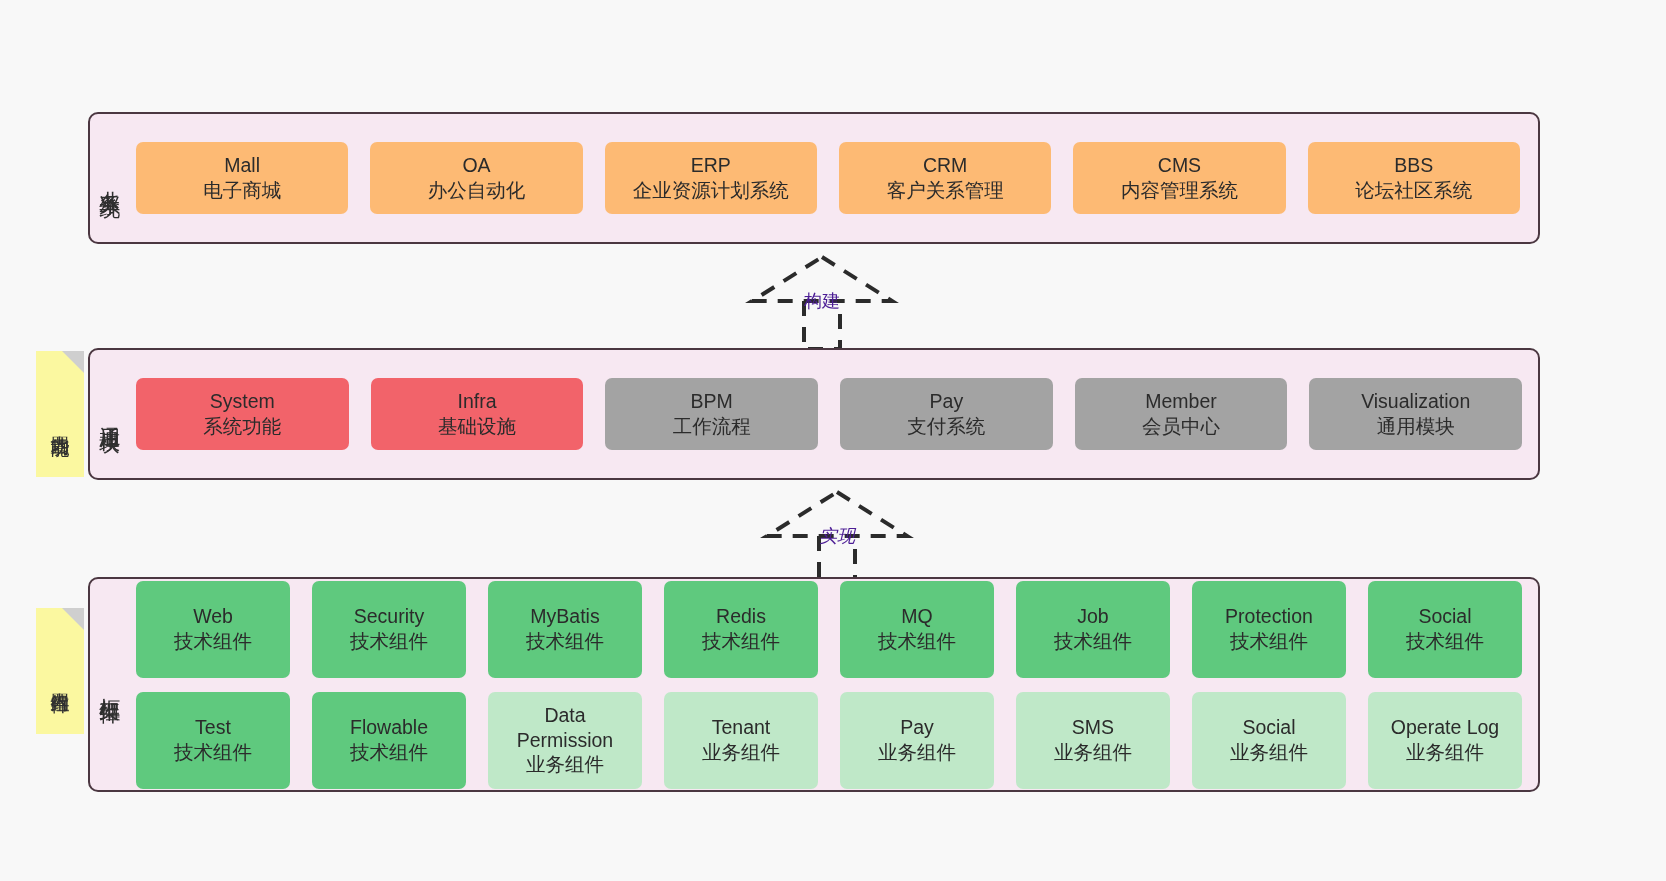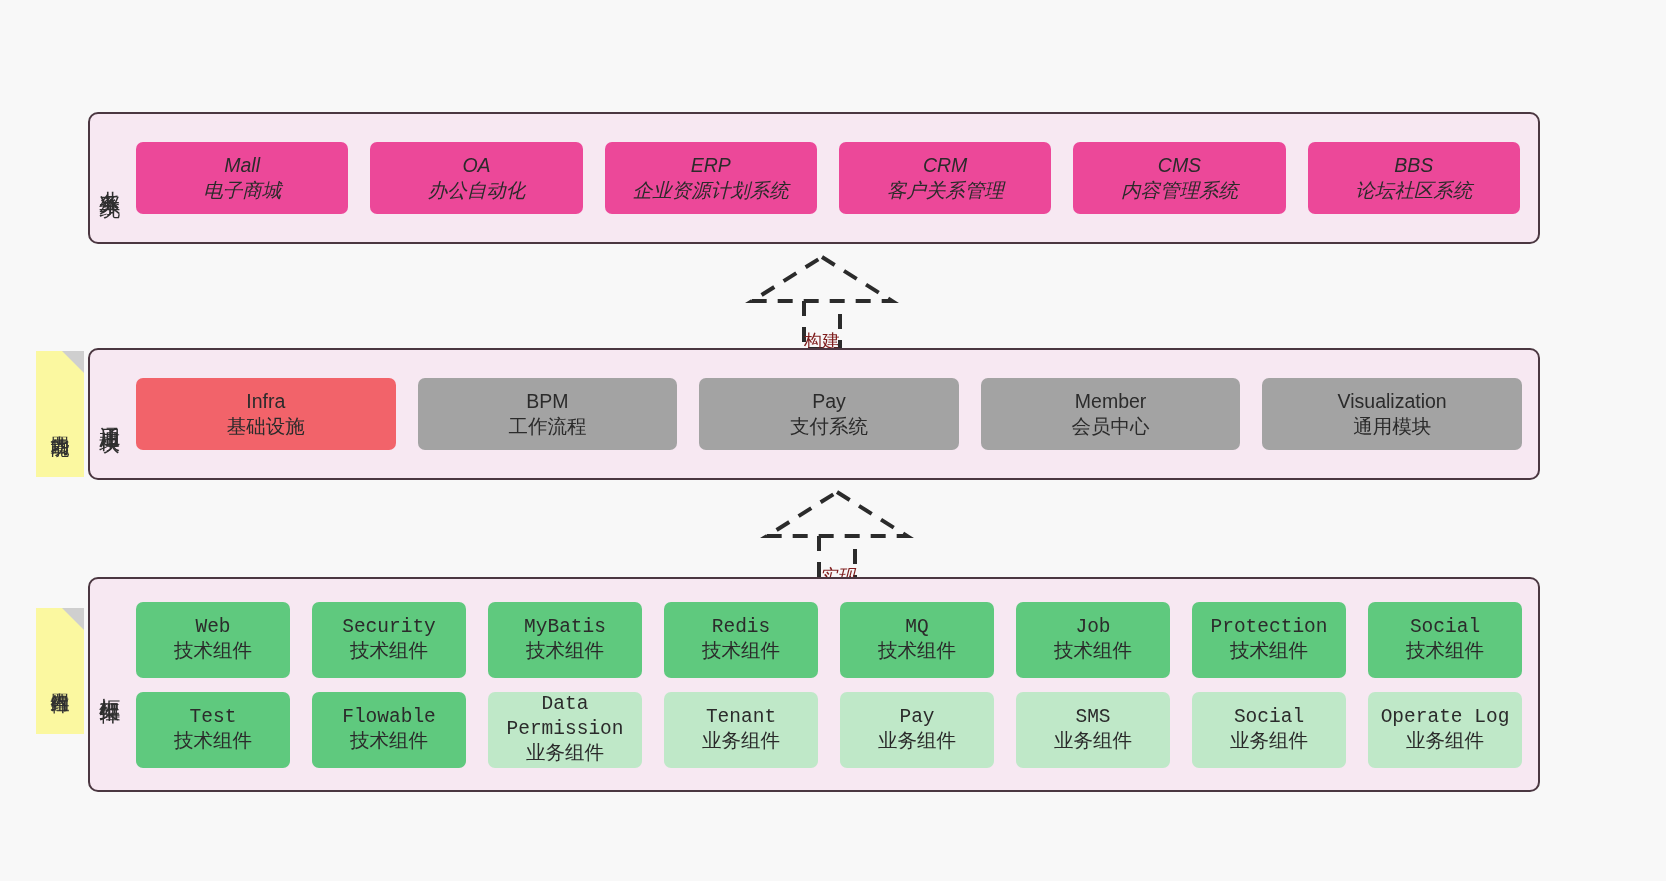--- a/index.html
+++ b/index.html
@@ -76,36 +76,36 @@
     color: #2b2b2b;
     padding: 4px 6px;
     box-sizing: border-box;
     user-select: none;
   }
   .cell .en { white-space: nowrap; }
   .cell .cn { white-space: nowrap; }
   .cell.wrap .en { white-space: normal; }
 
   
-  .c-blue      { background: #ec4899; font-style: italic; }
+  .c-blue      { background: #fdba74; }
   .c-red       { background: #f2636a; }
   .c-pink      { background: #a3a3a3; }
   .c-green     { background: #5fc97e; }
   .c-lgreen    { background: #bfe8c8; }
 
   
   #layer-business  { left: 88px;  top: 112px; width: 1452px; height: 132px; }
   #layer-business .layer-body { padding-right: 18px; }
   #layer-business .cell { height: 72px; }
 
   #layer-modules   { left: 88px;  top: 348px; width: 1452px; height: 132px; }
   #layer-modules .cell { height: 72px; }
 
   #layer-framework { left: 88px;  top: 577px; width: 1452px; height: 215px; }
-  #layer-framework .cell { height: 76px; font-family: Liberation Mono, monospace; }
+  #layer-framework .cell { height: 97px; }
 
   
   .note {
     position: absolute;
     background: #fbf8a0;
     width: 48px;
     box-sizing: border-box;
     display: flex;
     align-items: center;
     justify-content: center;
@@ -136,26 +136,25 @@
     width: 160px;
     height: 96px;
   }
   .uml-arrow svg { display: block; overflow: visible; }
   .uml-arrow .lbl {
     position: absolute;
     left: 50%;
     transform: translateX(-50%);
     top: 34px;
     font-size: 18px;
-    color: #7f1d1d;
+    color: #4c1d95;
     background: transparent;
     padding: 0 2px;
     white-space: nowrap;
     user-select: none;
-    margin-top: 40px;
   }
   #arrow-build   { left: 742px; top: 255px; }
   #arrow-impl    { left: 757px; top: 490px; font-style: italic; }
 </style>
 </head>
 <body>
 
 <div class="canvas">
 
   <div class="layer" id="layer-business">
@@ -201,20 +200,24 @@
   <div class="note" id="note-modules">
     <span class="fold"></span>
     <span>内置功能</span>
   </div>
 
   <div class="layer" id="layer-modules">
     <div class="layer-title">通用模块</div>
     <div class="layer-body">
       <div class="row">
         <div class="cell c-red">
+          <span class="en">System</span>
+          <span class="cn">系统功能</span>
+        </div>
+        <div class="cell c-red">
           <span class="en">Infra</span>
           <span class="cn">基础设施</span>
         </div>
         <div class="cell c-pink">
           <span class="en">BPM</span>
           <span class="cn">工作流程</span>
         </div>
         <div class="cell c-pink">
           <span class="en">Pay</span>
           <span class="cn">支付系统</span>

